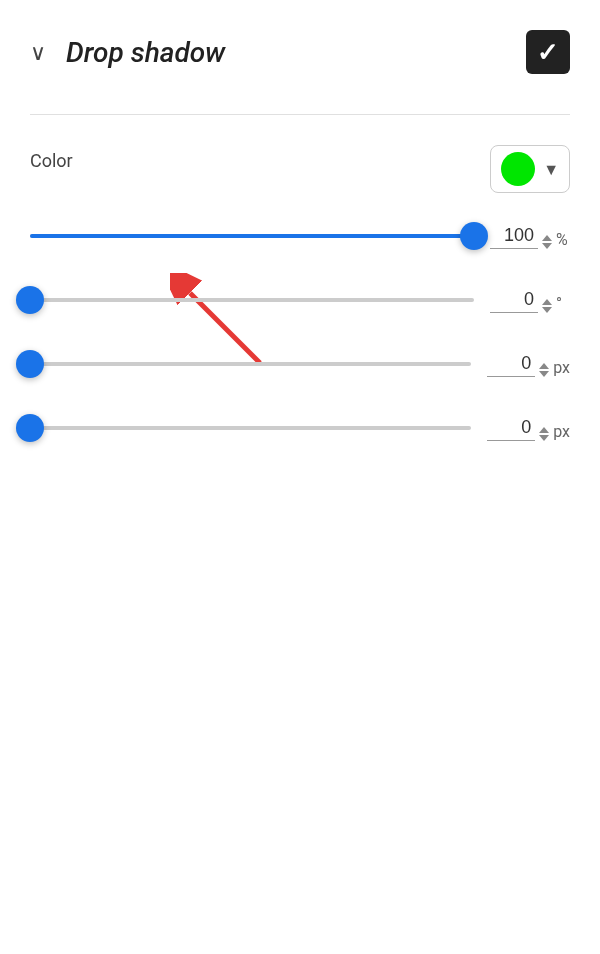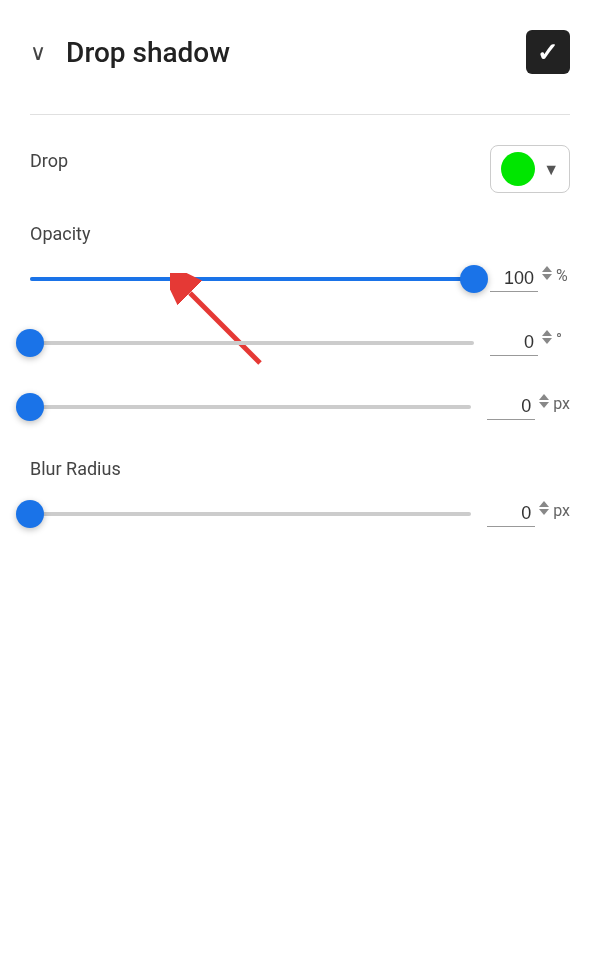--- a/index.html
+++ b/index.html
@@ -29,20 +29,21 @@
       color: #444;
       margin-right: 20px;
       cursor: pointer;
     }
 
     .title {
       font-size: 28px;
       font-weight: 500;
       color: #222;
       flex: 1;
+      font-style: italic;
     }
 
     .checkbox-wrapper {
       width: 44px;
       height: 44px;
       background: #222;
       border-radius: 6px;
       display: flex;
       align-items: center;
       justify-content: center;
@@ -149,21 +150,21 @@
       background: #1a73e8;
       position: absolute;
       top: 50%;
       transform: translate(-50%, -50%);
       cursor: pointer;
       box-shadow: 0 2px 6px rgba(0,0,0,0.25);
     }
 
     .value-box {
       display: flex;
-      align-items: flex-start;
+      align-items: flex-end;
       gap: 4px;
       min-width: 80px;
     }
 
     .value-input {
       width: 48px;
       border: none;
       border-bottom: 1.5px solid #999;
       font-size: 18px;
       color: #333;
@@ -228,31 +229,30 @@
     <span class="chevron">∨</span>
     <span class="title">Drop shadow</span>
     <div class="checkbox-wrapper">
       <span class="checkmark">✓</span>
     </div>
   </div>
 
   <div class="divider"></div>
 
   <div class="color-row">
-    <span class="row-label">Drop</span>
+    <span class="row-label">Color</span>
     <div class="color-picker-btn">
       <div class="color-circle" style="background: rgb(0, 230, 0);"></div>
       <span class="dropdown-arrow">▼</span>
     </div>
   </div>
 
   <div style="height:20px"></div>
 
   <div class="opacity-section-wrap">
-    <div class="section-label">Opacity</div>
     <div class="slider-row">
       <div class="slider-track-wrap">
         <div class="slider-track">
           <div class="slider-fill" style="width:100%"></div>
           <div class="slider-thumb" style="left:100%"></div>
         </div>
       </div>
       <div class="value-box">
         <input class="value-input" type="text" value="100" style="">
         <div class="spinner">
@@ -305,21 +305,20 @@
         <div class="spinner">
           <span class="up"></span>
           <span class="down"></span>
         </div>
         <span class="unit">px</span>
       </div>
     </div>
   </div>
 
   <div class="section">
-    <div class="section-label">Blur Radius</div>
     <div class="slider-row">
       <div class="slider-track-wrap">
         <div class="slider-track">
           <div class="slider-fill" style="width:0%"></div>
           <div class="slider-thumb" style="left:0%"></div>
         </div>
       </div>
       <div class="value-box">
         <input class="value-input" type="text" value="0" style="">
         <div class="spinner">

